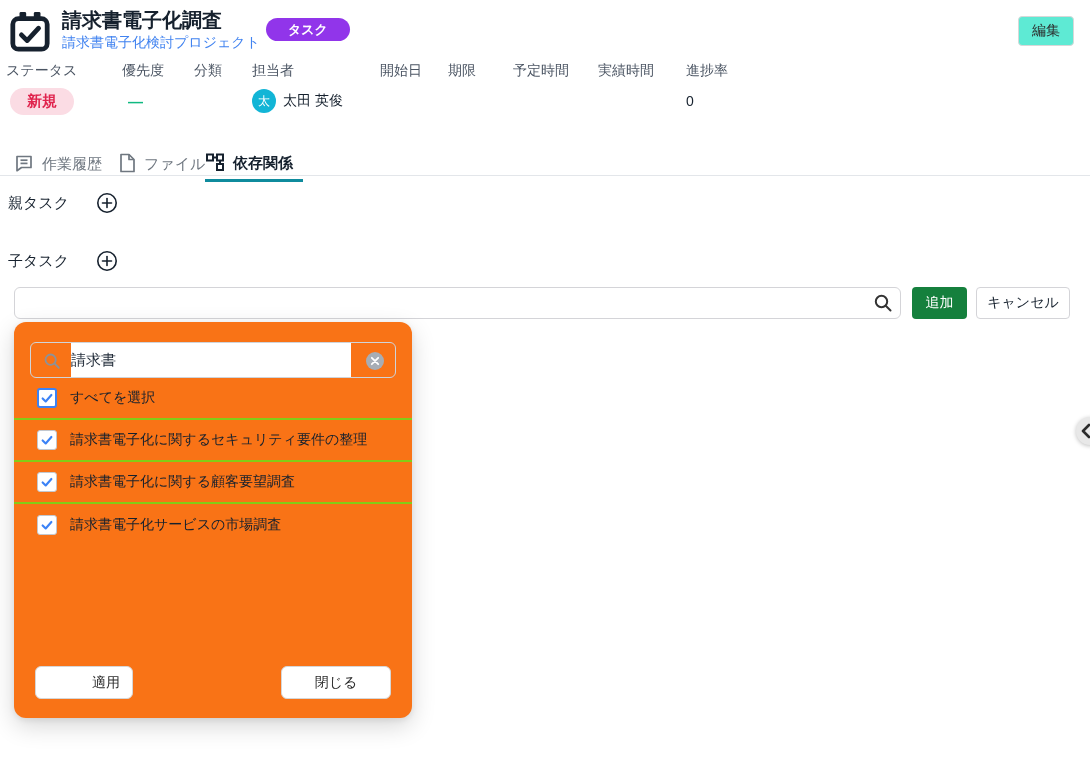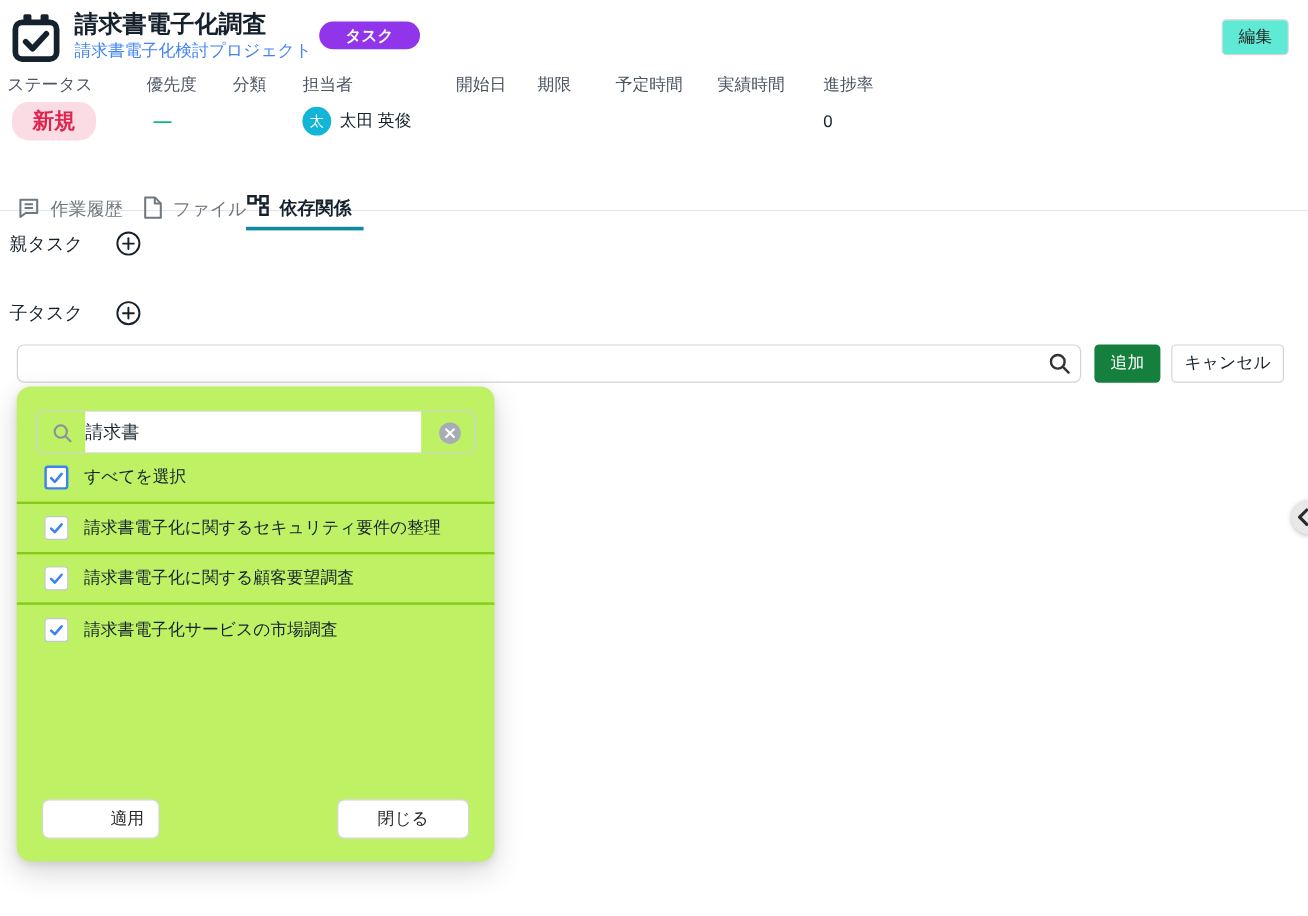--- a/index.html
+++ b/index.html
@@ -15,46 +15,46 @@
   .type-badge { position:absolute; left:266px; top:18px; height:23px; line-height:23px; padding:0 22px;
     background:#9135ea; color:#fff; border-radius:12px; font-size:13px; font-weight:bold; }
   .edit-btn { position:absolute; right:16px; top:16px; padding:5px 13px; background:#5eead4;
     border:1px solid #d8d8d8; border-radius:4px; font-size:14px; color:#2b2b2b; cursor:pointer; }
   
   .meta-row { position:absolute; left:6px; top:62px; right:0; display:flex; }
   .meta-col { flex:none; }
   .meta-label { font-size:14px; color:#4b5563; white-space:nowrap; }
   .meta-value { margin-top:8px; height:26px; display:flex; align-items:center; font-size:14px; color:#16212e; }
   .w1{width:116px}.w2{width:72px}.w3{width:58px}.w4{width:128px}.w5{width:68px}.w6{width:65px}.w7{width:85px}.w8{width:88px}.w9{width:70px}
-  .status-pill { margin-left:4px; background:#fbdce4; color:#e0244e; font-size:18px; font-weight:bold;
+  .status-pill { margin-left:4px; background:#fbdce4; color:#e0244e; font-size:15px; font-weight:bold;
     padding:4px 17px; border-radius:14px;text-align:center; }
   .priority-dash { margin-left:6px; color:#10b981; font-weight:bold; font-size:15px; letter-spacing:-1px; }
   .avatar { width:24px; height:24px; border-radius:50%; background:#12b5d6; color:#fff; font-size:12px;
     display:flex; align-items:center; justify-content:center; flex:none; }
   .assignee-name { margin-left:7px; font-size:14px; color:#16212e; white-space:nowrap; }
   
   .tab-bar { position:absolute; left:0; top:141px; width:100%; height:35px; border-bottom:1px solid #e3e6ea; }
-  .tab { position:absolute; top:16px; height:35px; display:flex; align-items:center; gap:8px;
+  .tab { position:absolute; top:6px; height:35px; display:flex; align-items:center; gap:8px;
     font-size:15px; color:#6f7780; cursor:pointer; }
   .tab.active { color:#16212e; font-weight:bold; border-bottom:3px solid #0f8b9d; padding-right:10px; }
   .tab svg { flex:none; }
   
   .section-label { position:absolute; left:8px; font-size:15px; color:#16212e; }
   .plus-btn { position:absolute; left:96px; width:22px; height:22px; cursor:pointer; background:none; border:none; padding:0; }
   
   .task-search-input { position:absolute; left:14px; top:287px; width:887px; height:32px;
     border:1px solid #d4d4d8; border-radius:6px; font-size:14px; padding:0 34px 0 10px;
     font-family:"Liberation Sans","DejaVu Sans",sans-serif; outline:none; }
   .search-btn-icon { position:absolute; left:873px; top:293px; width:20px; height:20px; cursor:pointer; }
   .add-btn { position:absolute; left:912px; top:287px; width:55px; height:32px; background:#15803d; color:#fff;
     border:none; border-radius:4px; font-size:14px; cursor:pointer; }
   .cancel-btn { position:absolute; left:976px; top:287px; width:94px; height:32px; background:#fff; color:#16212e;
     border:1px solid #d4d4d8; border-radius:4px; font-size:14px; cursor:pointer; }
   
-  .picker { position:absolute; left:14px; top:322px; width:398px; height:396px; background:#bef264;
+  .picker { position:absolute; left:14px; top:322px; width:398px; height:396px; background:#f97316;
     border-radius:12px; box-shadow:0 8px 24px rgba(0,0,0,.16), 0 2px 6px rgba(0,0,0,.08); }
   .picker-search { position:absolute; left:16px; top:20px; width:366px; height:36px;
     border:1px solid #cfd4da; border-radius:6px; }
   .picker-search input { position:absolute; left:40px; top:0; width:280px; height:34px; border:none; outline:none;
     font-size:15px; color:#1f2937; font-family:"Liberation Sans","DejaVu Sans",sans-serif; }
   .picker-search .mag { position:absolute; left:12px; top:9px; width:18px; height:18px; }
   .clear-btn { position:absolute; right:10px; top:8px; width:20px; height:20px; border:none; background:none; padding:0; cursor:pointer; }
   .picker-list { position:absolute; left:0; top:56px; width:100%; }
   .picker-row { display:flex; align-items:center; gap:13px; height:42px; margin:0 0; padding:0 0 0 23px;
     border-bottom:2px solid #84cc16; cursor:pointer; }

